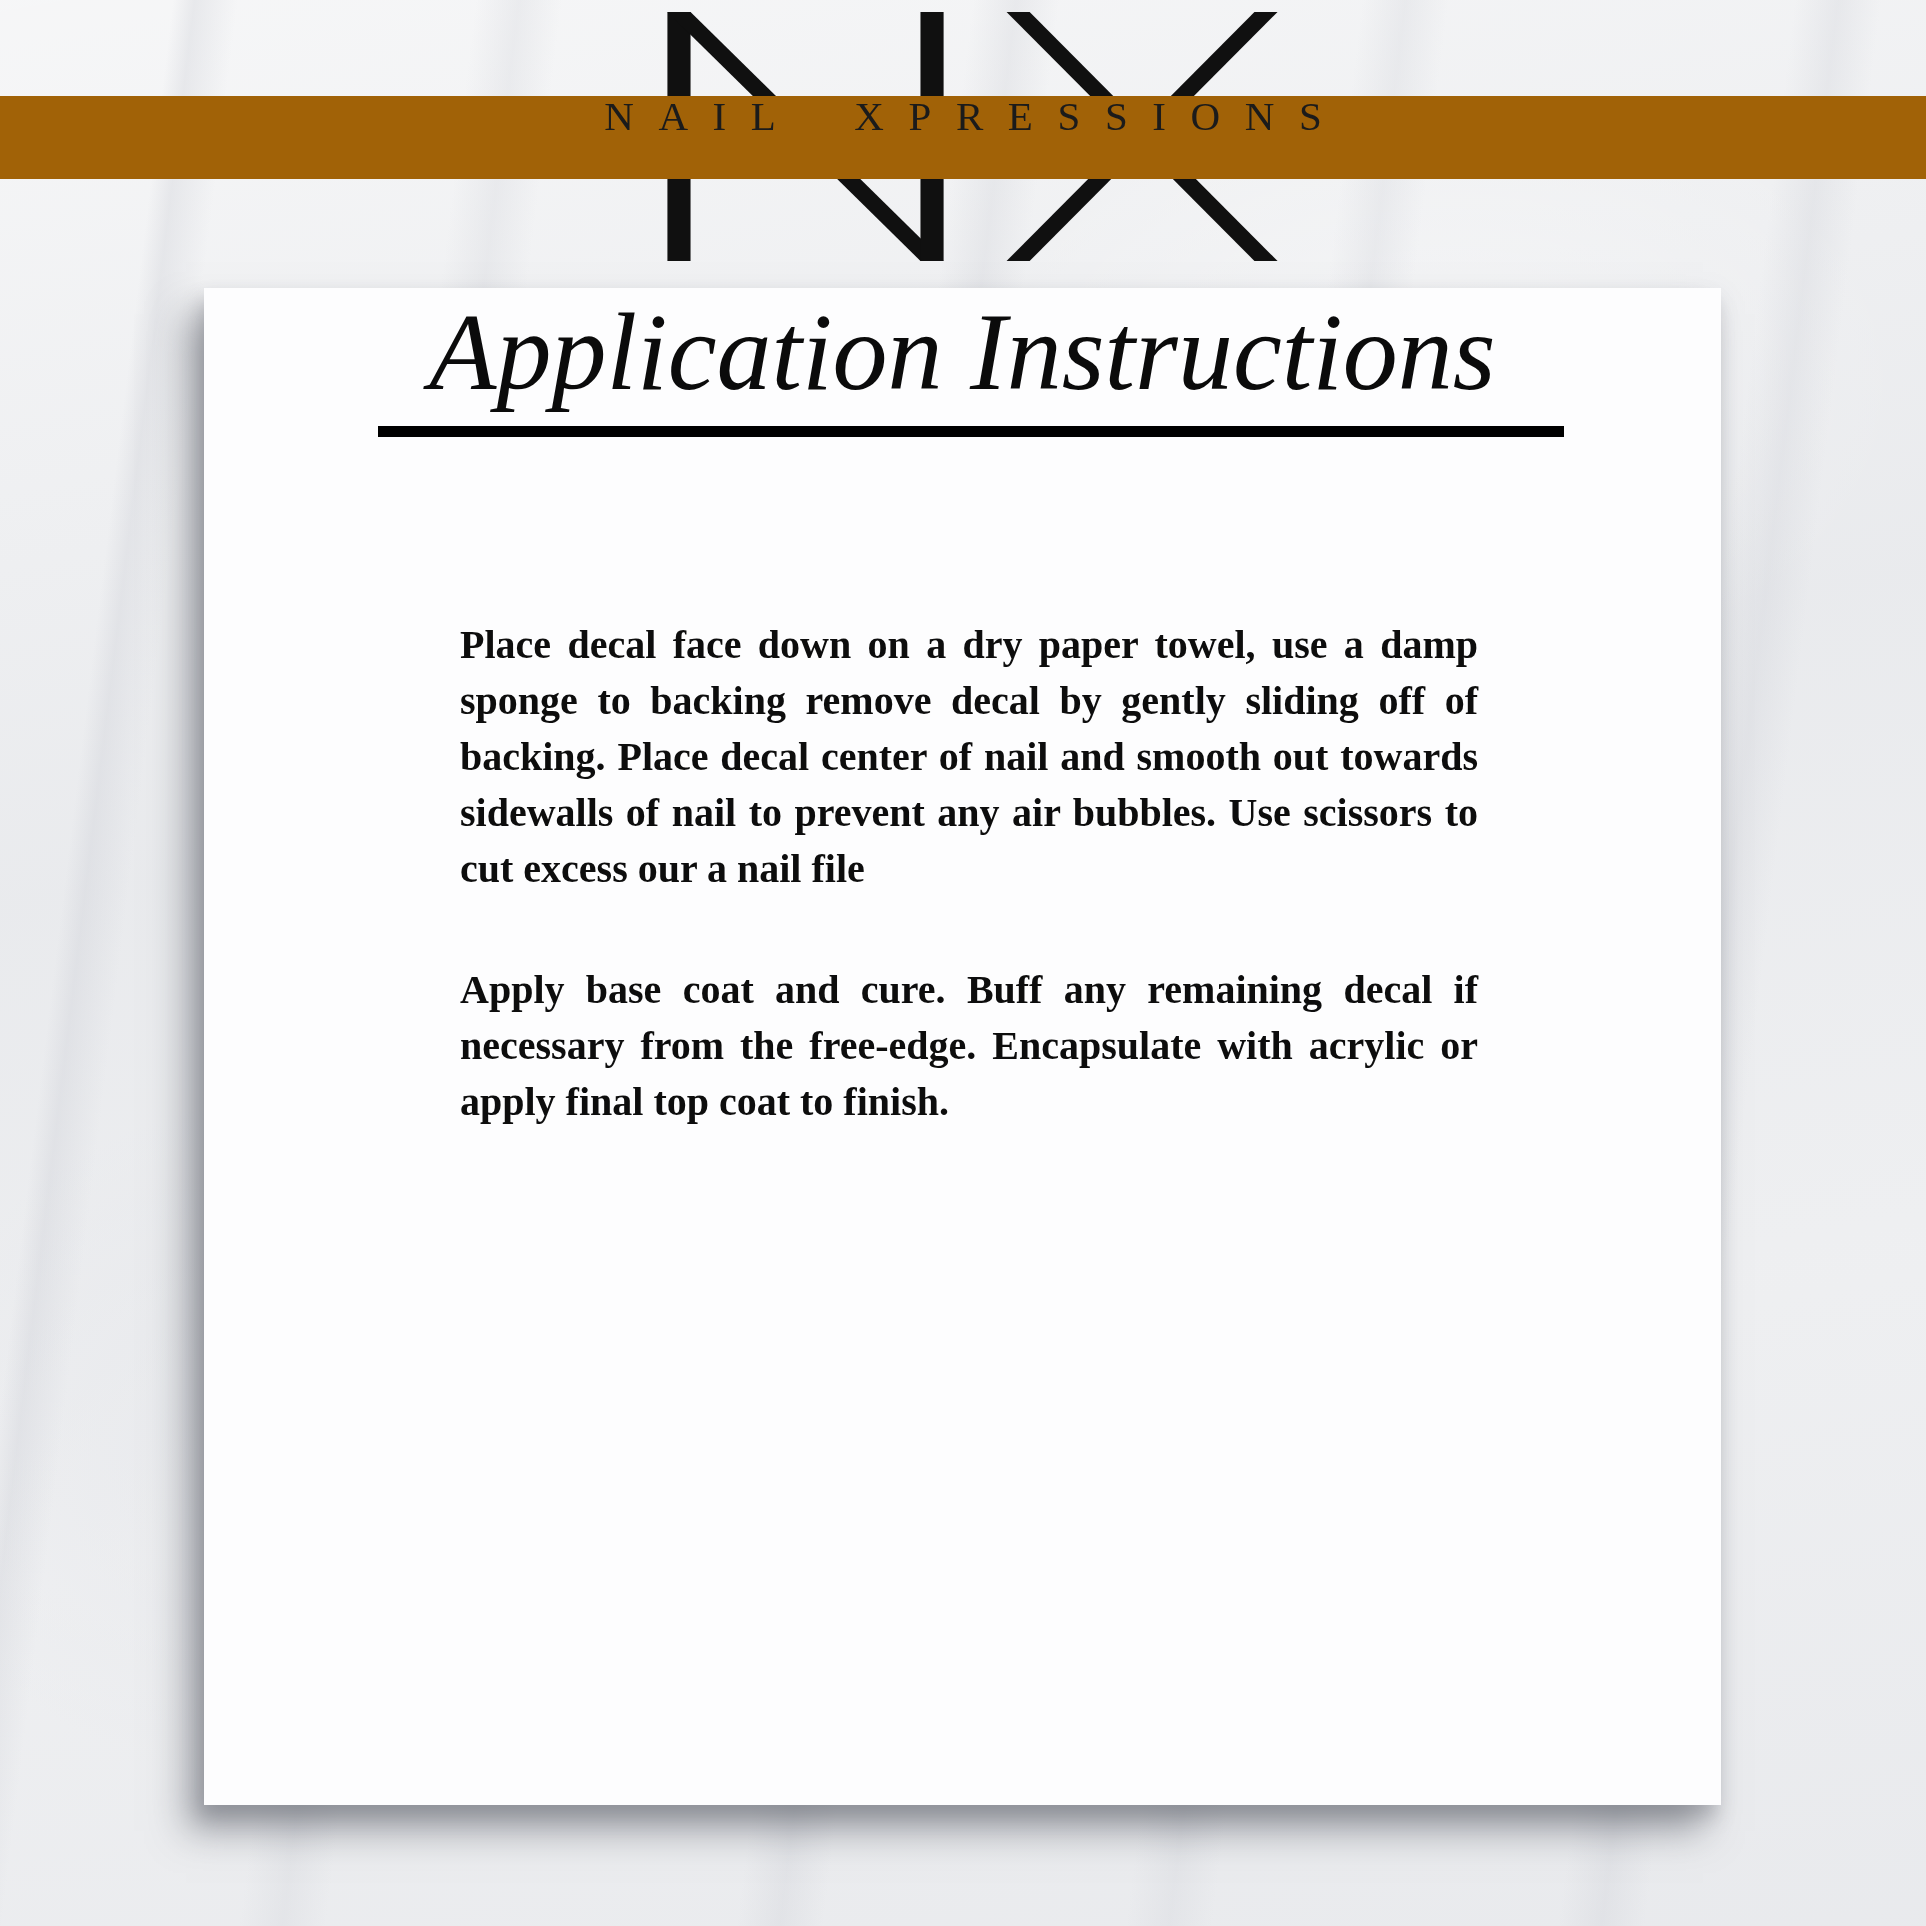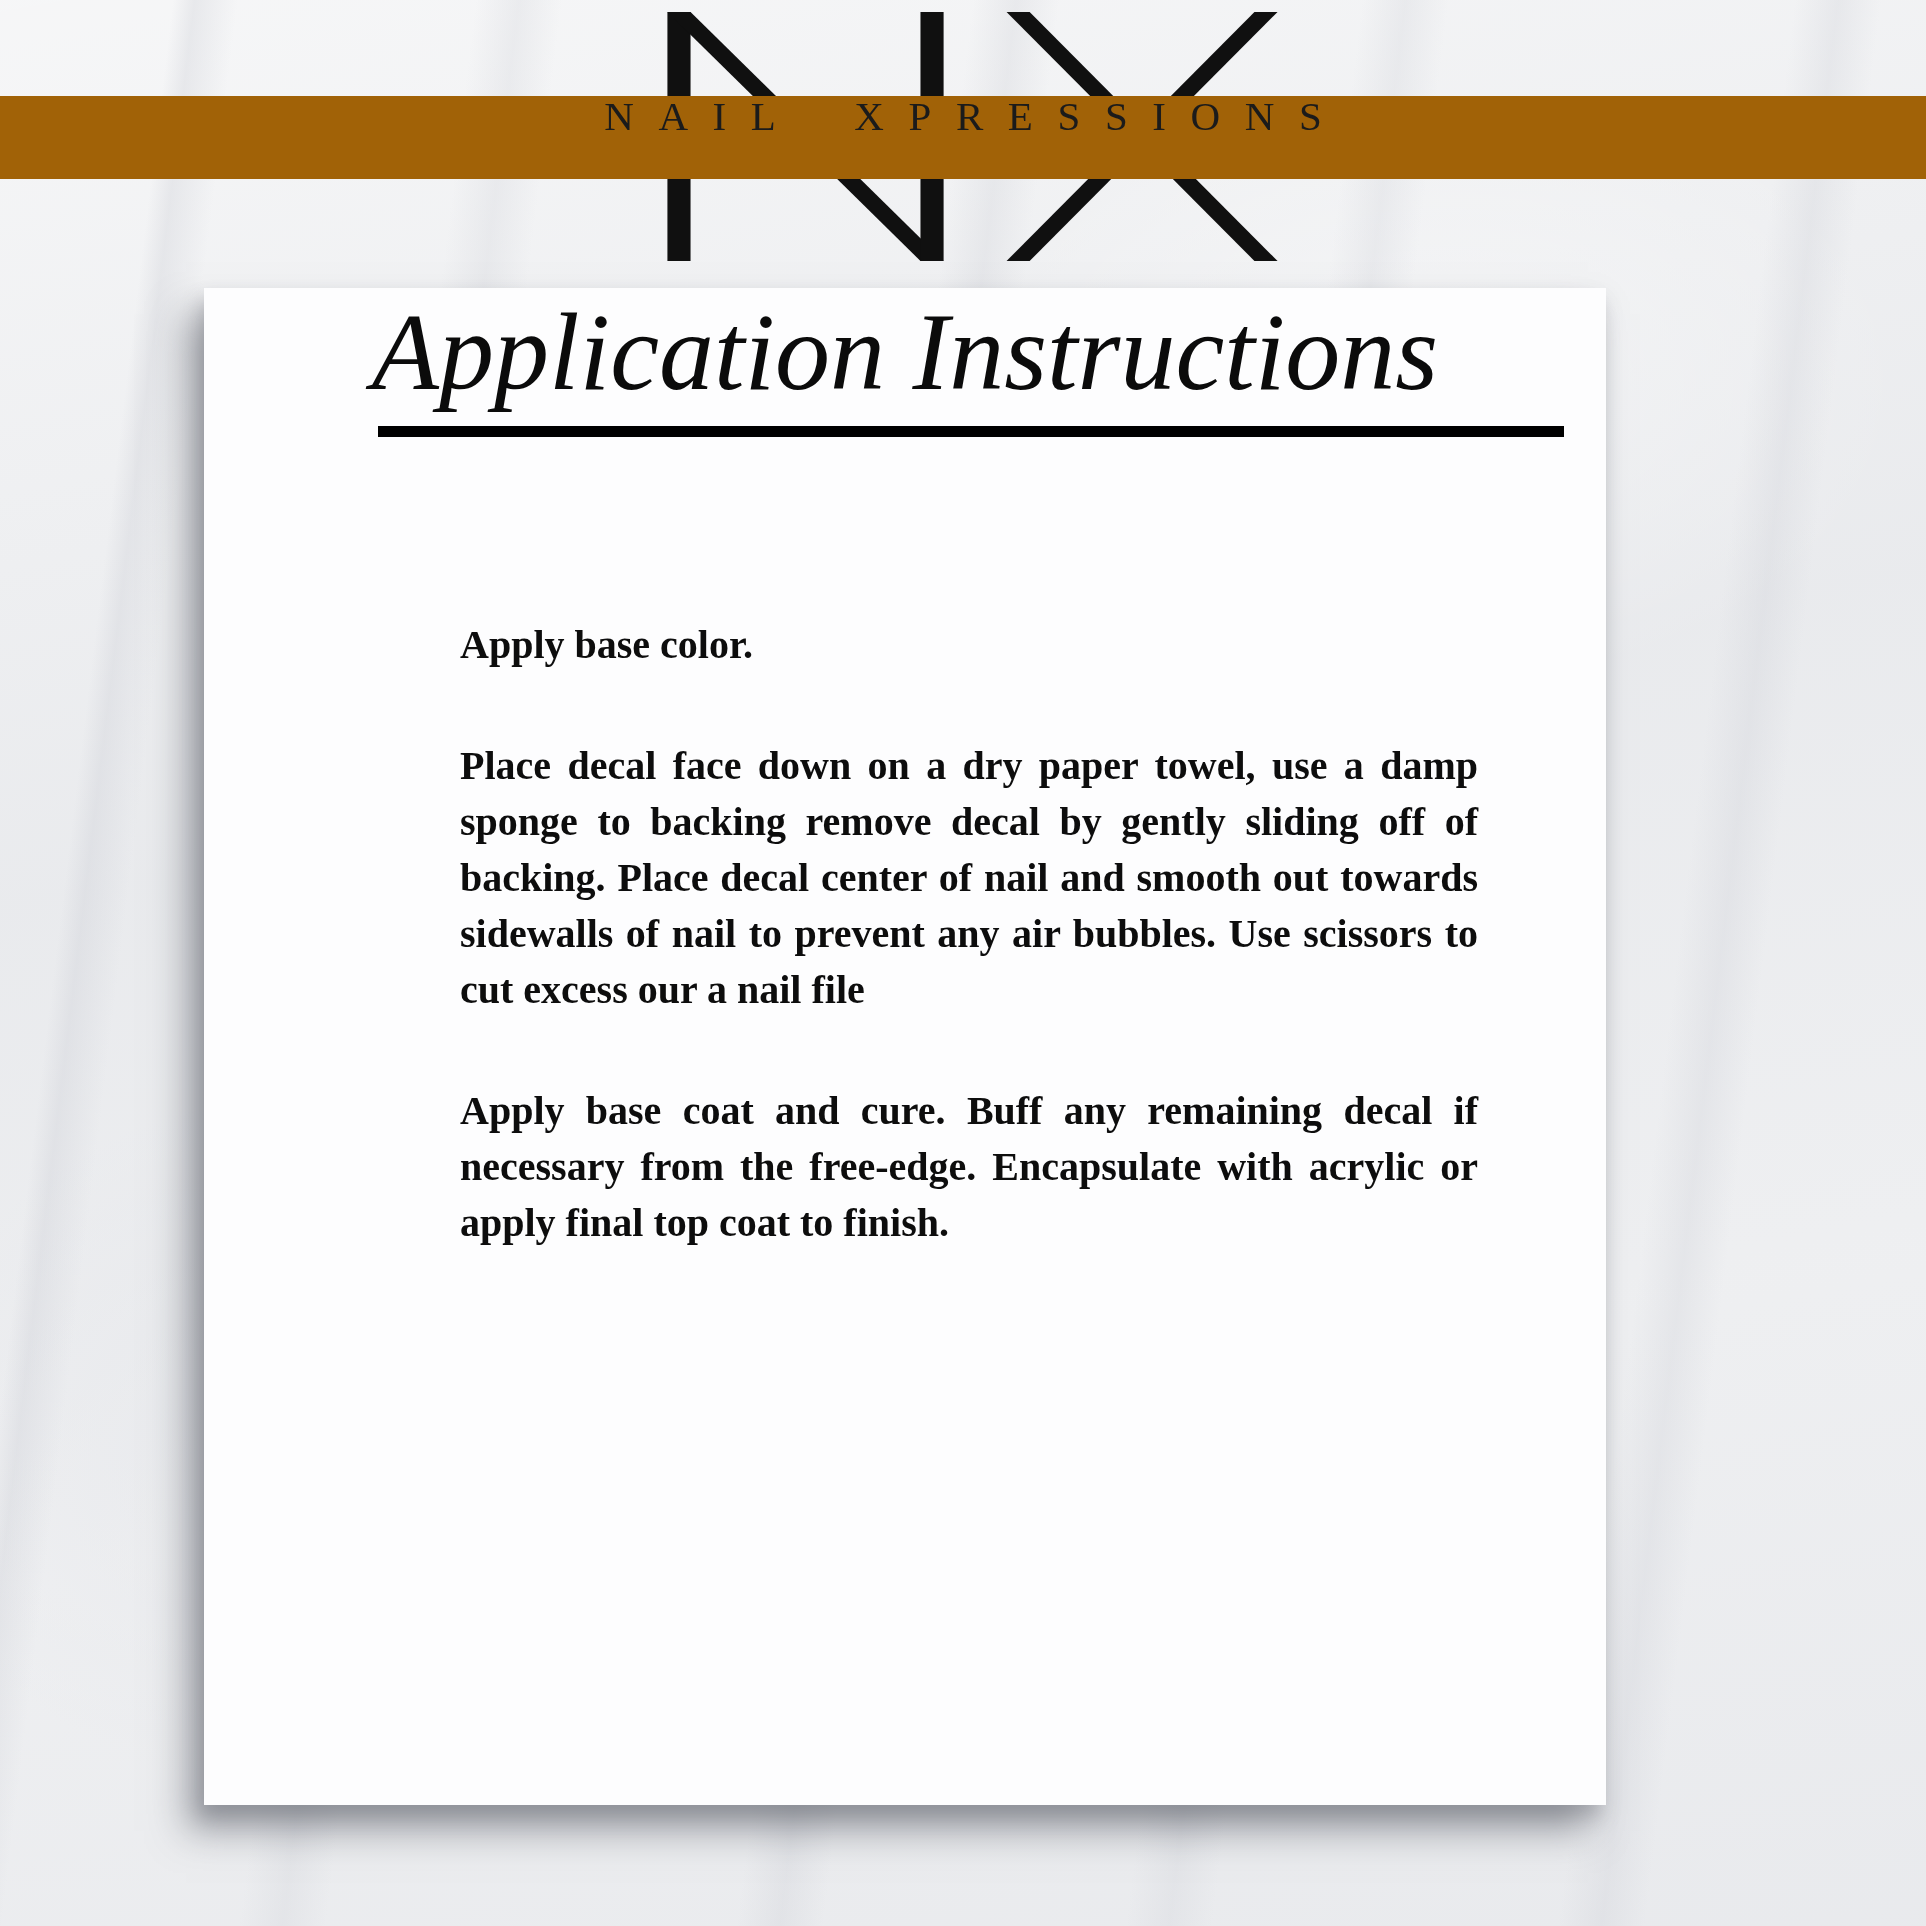--- a/index.html
+++ b/index.html
@@ -26,21 +26,21 @@
     position:absolute; left:0; top:96px; width:1926px; height:83px;
     background:#a16207; z-index:2;
     display:flex; justify-content:center;
   }
   .brand-band-text{
     font-size:41px; font-weight:400; color:#1b1b1b;
     letter-spacing:.60em; word-spacing:.50em; text-indent:.60em;
     white-space:nowrap; line-height:1;
   }
   .card{
-    position:absolute; left:204px; top:288px; width:1402px; height:1517px;
+    position:absolute; left:204px; top:288px; width:1517px; height:1517px;
     background:#fdfdfe; z-index:3;
     box-shadow:-18px 26px 35px rgba(88,91,102,.50), -3.9px 11.6px 18px rgba(88,91,102,.28);
   }
   .card-title{
     position:absolute; top:9px; left:0; width:100%;
     text-align:center; font-style:italic; font-weight:400;
     font-size:110px; line-height:1; color:#0b0b0b; white-space:nowrap;
   }
   .title-underline{
     position:absolute; top:138px; left:174px; width:1186px; height:11px;
@@ -71,18 +71,17 @@
 </div>
 
 <div class="brand-band">
   <div class="brand-band-text">NAIL XPRESSIONS</div>
 </div>
 
 <div class="card">
   <div class="card-title">Application Instructions</div>
   <div class="title-underline"></div>
   <div class="body-text">
-    <p>Apply base color.</p>
     <p>Place decal face down on a dry paper towel, use a damp sponge to backing remove decal by gently sliding off of backing. Place decal center of nail and smooth out towards sidewalls of nail to prevent any air bubbles. Use scissors to cut excess our a nail file</p>
     <p>Apply base coat and cure. Buff any remaining decal if necessary from the free-edge. Encapsulate with acrylic or apply final top coat to finish.</p>
   </div>
 </div>
 
 
 </body></html>

